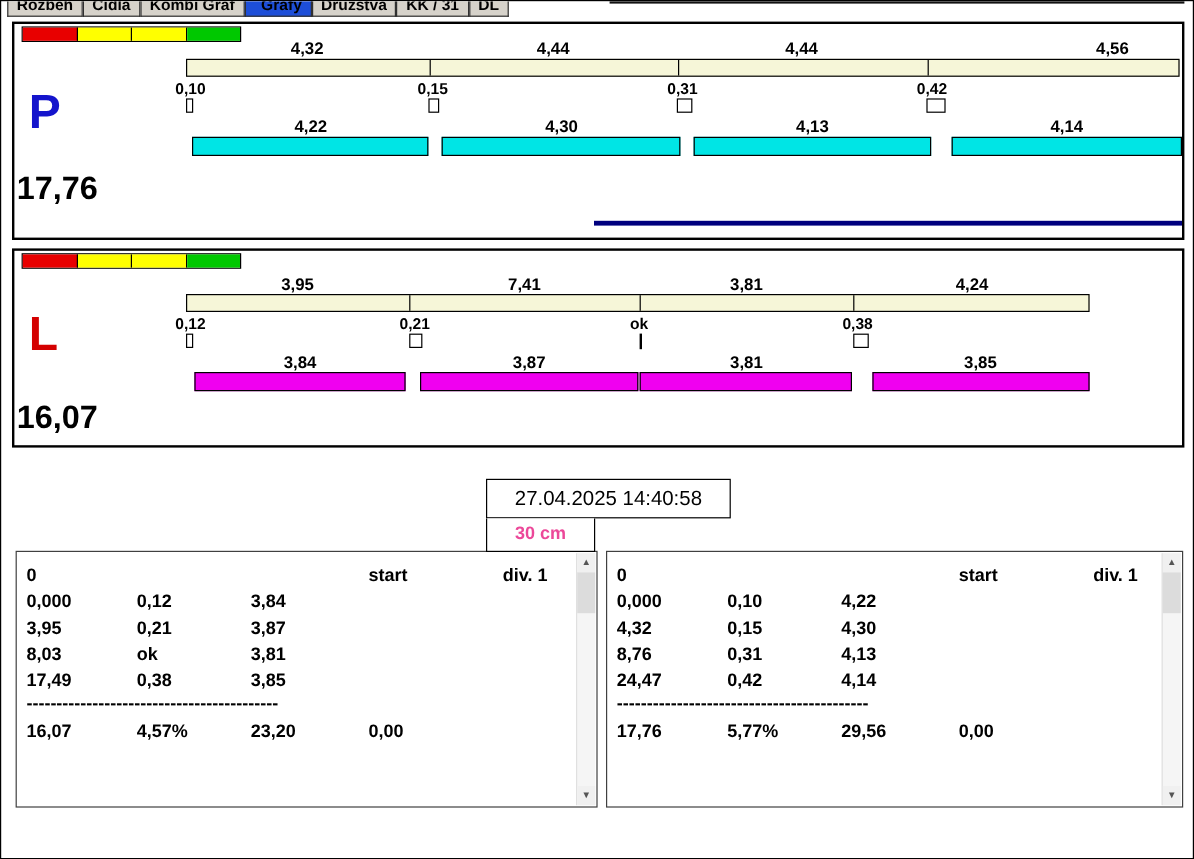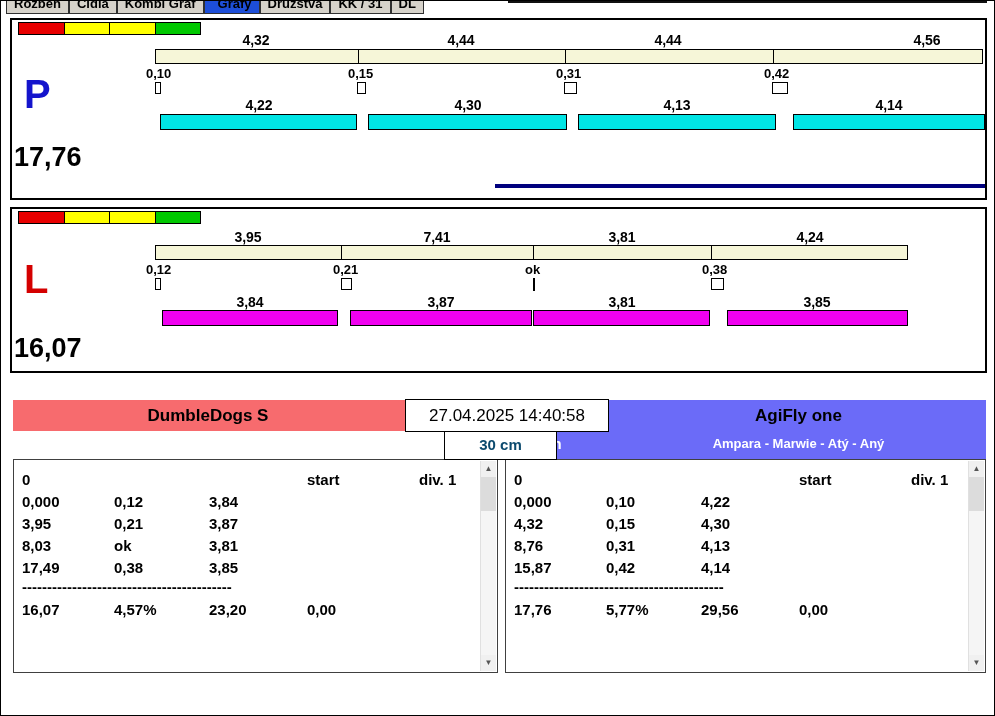--- a/index.html
+++ b/index.html
@@ -38,21 +38,21 @@
   .ttable { position:absolute; top:59px; left:0; right:0; bottom:0; background:#fff; border:1px solid #404040; padding:9px 18px 0 8px; }
   .trow { display:flex; height:22px; line-height:22px; font-weight:bold; font-size:15px; white-space:nowrap; color:#000; }
   .trow .c0 { width:92px; } .trow .c1 { width:95px; } .trow .c2 { width:98px; } .trow .c3 { width:112px; } .trow .c4 { flex:1; }
   .seprow { height:20px; line-height:15px; font-weight:bold; font-size:15px; overflow:hidden; white-space:nowrap; color:#000; }
   .sbar { position:absolute; top:1px; right:1px; bottom:1px; width:16px; background:#f5f5f5; border-left:1px solid #e0e0e0; }
   .sb-btn { position:absolute; left:0; width:15px; height:16px; font-size:8px; color:#555; text-align:center; line-height:16px; background:#f0f0f0; cursor:pointer; }
   .sb-up { top:0; } .sb-down { bottom:0; }
   .sb-thumb { position:absolute; top:16px; left:0; width:15px; height:34px; background:#dcdcdc; cursor:pointer; }
 
   .timestamp { position:absolute; left:404px; top:398px; width:204px; height:33px; background:#fff; border:1px solid #000; text-align:center; line-height:31px; font-size:17px; color:#000; }
-  .box30 { position:absolute; left:404px; top:431px; width:113px; height:28px; background:#fff; border:1px solid #000; border-top:none; text-align:center; line-height:26px; font-size:15px; font-weight:bold; color:#0c4a6e;margin-left:39px; }
+  .box30 { position:absolute; left:404px; top:431px; width:91px; height:28px; background:#fff; border:1px solid #000; border-top:none; text-align:center; line-height:26px; font-size:15px; font-weight:bold; color:#ec4899; }
 </style>
 </head>
 <body>
 
 <div class="window">
 
   <div class="tabbar">
     <div class="tab">
         <span>Rozběh</span>
       </div>
@@ -160,21 +160,20 @@
     <div class="val" style="left:805px; top:85px;">3,85</div>
 
     <div class="runbar" style="left: 150px; top: 101px; width: 176px; background-color: rgb(240, 0, 240);"></div>
     <div class="runbar" style="left: 338px; top: 101px; width: 182px; background-color: rgb(240, 0, 240);"></div>
     <div class="runbar" style="left: 521px; top: 101px; width: 177px; background-color: rgb(240, 0, 240);"></div>
     <div class="runbar" style="left: 715px; top: 101px; width: 181px; background-color: rgb(240, 0, 240);"></div>
   </div>
 
   <div class="team" style="left:12px; top:399px; width:485px;">
     <div class="thdr" style="background-color: rgb(247, 107, 110);">
-      <div class="r1" style="padding-right:95px;">DumbleDogs S</div>
     </div>
     <div class="ttable">
       <div class="trow">
         <span class="c0">0</span>
         <span class="c1"></span>
         <span class="c2"></span>
         <span class="c3">start</span>
         <span class="c4">div. 1</span>
       </div>
       <div class="trow">
@@ -215,27 +214,20 @@
       </div>
       <div class="sbar">
         <div class="sb-btn sb-up">▲</div>
         <div class="sb-thumb"></div>
         <div class="sb-btn sb-down">▼</div>
       </div>
     </div>
   </div>
 
   <div class="team" style="left:504px; top:399px; width:481px;">
-    <div class="thdr" style="background-color: rgb(107, 107, 248);">
-      <div class="r1" style="padding-left:106px;">AgiFly one</div>
-      <div class="r2" style="padding-left:106px;">
-        <span class="jump-height">25 cm</span>
-        <span>Ampara - Marwie - Atý - Aný</span>
-      </div>
-    </div>
     <div class="ttable">
       <div class="trow">
         <span class="c0">0</span>
         <span class="c1"></span>
         <span class="c2"></span>
         <span class="c3">start</span>
         <span class="c4">div. 1</span>
       </div>
       <div class="trow">
         <span class="c0">0,000</span>
@@ -252,21 +244,21 @@
         <span class="c4"></span>
       </div>
       <div class="trow">
         <span class="c0">8,76</span>
         <span class="c1">0,31</span>
         <span class="c2">4,13</span>
         <span class="c3"></span>
         <span class="c4"></span>
       </div>
       <div class="trow">
-        <span class="c0">15,87</span>
+        <span class="c0">24,47</span>
         <span class="c1">0,42</span>
         <span class="c2">4,14</span>
         <span class="c3"></span>
         <span class="c4"></span>
       </div>
       <div class="seprow">------------------------------------------</div>
       <div class="trow">
         <span class="c0">17,76</span>
         <span class="c1">5,77%</span>
         <span class="c2">29,56</span>

